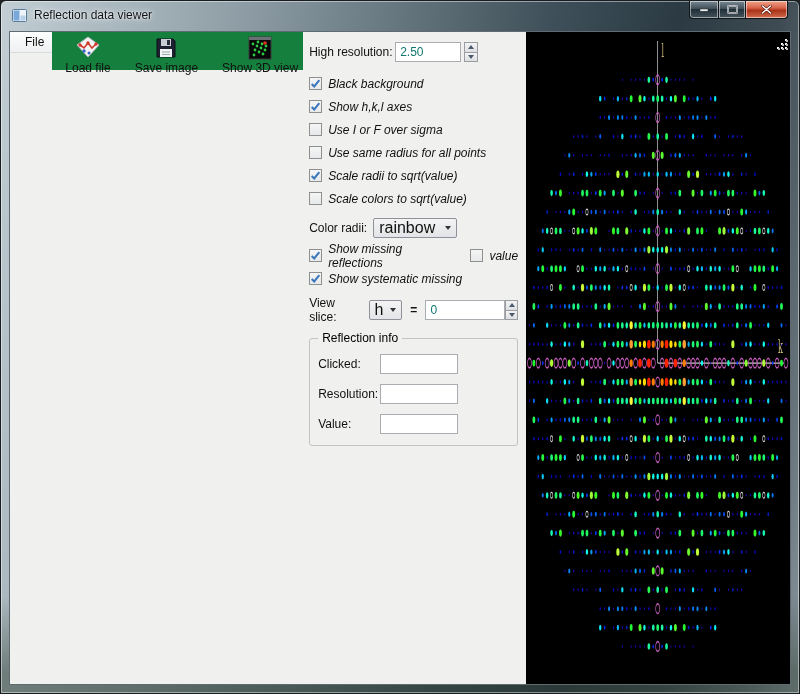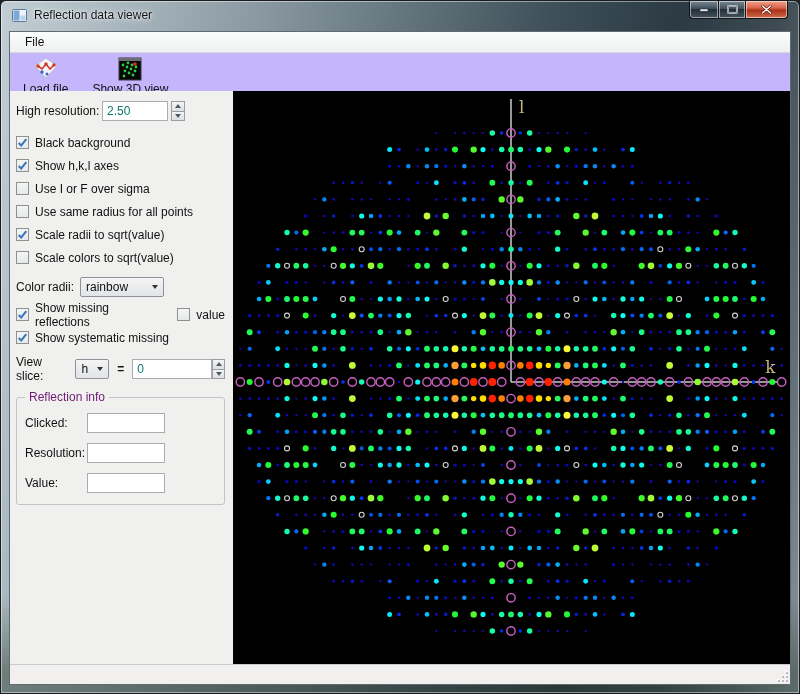--- a/index.html
+++ b/index.html
@@ -26,26 +26,26 @@
     box-shadow: inset 0 0 0 1px rgba(255,255,255,.5);
     background: linear-gradient(rgba(135,150,160,.85), rgba(70,85,95,.75) 45%, rgba(30,44,54,.8) 50%, rgba(80,95,105,.6));
   }
   .win-btn.minimize { width:29px; border-radius:0 0 0 4px; border-right:none; }
   .win-btn.maximize { width:28px; }
   .win-btn.close { width:42px; border-radius:0 0 4px 0; border-left:none;
     background: linear-gradient(#efa28b, #d9654a 40%, #ab3418 55%, #c3573a 85%, #d8775c); }
 
   
   .app { position:absolute; left:8px; right:8px; top:30px; bottom:8px; background:#f0f0ef;
-         border:1px solid #5f6a71; display:flex; flex-direction:column; }
+         border:1px solid #5f6a71; display:flex; flex-direction:row; }
   .menubar { height:21px; background:linear-gradient(#fcfdfd,#eef0f1); border-bottom:1px solid #d8dbdd;
              display:flex; align-items:center; padding-left:7px; }
   .menu-item { font-size:12px; color:#111; padding:2px 8px; }
 
-  .toolbar { height:38px; display:flex; align-items:flex-start; padding:2px 0 0 8px; gap:14px; background:#c4b5fd; }
+  .toolbar { height:38px; display:flex; align-items:flex-start; padding:2px 0 0 8px; gap:14px; background:#15803d; }
   .tool-btn { display:flex; flex-direction:column; align-items:center; gap:1px; padding:1px 4px; border:1px solid transparent; border-radius:2px; }
   .tool-label { font-size:12px; color:#111; }
   .tool-icon { width:24px; height:24px; }
 
   .content { flex:1; display:flex; min-height:0; }
 
   
   .panel { width:223px; flex:none; background:#f0f0ef; padding:8px 8px 0 6px; font-size:12px; color:#111; overflow:hidden; }
   .row { display:flex; align-items:center; }
   .hires-row { margin:2px 0 10px 0; }
@@ -55,47 +55,47 @@
          font-family:"Liberation Sans",sans-serif; color:#0f766e; }
   .hires-input { width:66px; }
 
   .spinner { width:14px; height:20px; margin-left:3px; display:flex; flex-direction:column; }
   .spin-btn { flex:1; border:1px solid #9a9da1; background:linear-gradient(#f4f4f4,#dddfe2);
               display:flex; align-items:center; justify-content:center; }
   .spin-btn + .spin-btn { border-top:none; }
   .tri-up { width:0; height:0; border-left:3px solid transparent; border-right:3px solid transparent; border-bottom:4px solid #4a5a6a; }
   .tri-dn { width:0; height:0; border-left:3px solid transparent; border-right:3px solid transparent; border-top:4px solid #4a5a6a; }
 
-  .cb-row { height:23px; display:flex; align-items:center; }
+  .cb-row { height:23px; display:flex; align-items:center;font-style:italic; }
   .cb { width:13px; height:13px; background:linear-gradient(#f5f5f5,#e6e9ea); border:1px solid #8e8f8f;
         margin-right:6px; flex:none; display:flex; align-items:center; justify-content:center; }
   .cb svg { display:none; }
   .cb.on svg { display:block; }
 
   .dropdown { height:20px; border:1px solid #8e9199; border-radius:2px;
               background:linear-gradient(#f4f4f4,#e2e4e7); display:flex; align-items:center;
-              padding:0 5px; font-size:12px; color:#111; }
+              padding:0 5px; font-size:16px; color:#111; }
   .dd-arrow { width:0; height:0; border-left:3.5px solid transparent; border-right:3.5px solid transparent;
               border-top:4px solid #333; margin-left:auto; }
 
   .scheme-row { margin:8px 0 6px 0; }
   .scheme-row label { margin-right:6px; }
   .dd-scheme { width:84px; }
 
   .only-gap { width:14px; }
 
   .slice-row { margin-top:6px; }
   .slice-row > label { margin-right:8px; }
   .dd-axis { width:36px; margin-right:8px; }
   .eq { margin-right:8px; font-weight:bold; }
   .slice-input { width:80px; }
   .slice-row .spinner { margin-left:auto; }
 
   .groupbox { margin-top:14px; border:1px solid #c0c4c7; border-radius:3px; padding:10px 8px 6px 8px; position:relative; }
-  .groupbox-title { position:absolute; top:-8px; left:8px; background:#f0f0ef; padding:0 4px; font-size:12px; color:#701a75; }
+  .groupbox-title { position:absolute; top:-8px; left:8px; background:#f0f0ef; padding:0 4px; font-size:12px; color:#000000; }
   .info-row { display:flex; align-items:center; height:30px; }
   .info-row label { width:62px; }
   .info-input { width:78px; }
 
   
   .canvas { flex:1; background:#000; position:relative; min-width:0; }
   .canvas svg { position:absolute; inset:0; }
 
   
   .statusbar { height:20px; background:#f1f0ef; border-top:1px solid #c9ccce; position:relative; }
@@ -150,20 +150,31 @@
         <svg class="tool-icon" viewBox="0 0 24 24">
           <polygon points="12,1 23,9 12,21 1,9" fill="#f4f4f6" stroke="#b9b9c2"></polygon>
           <polyline points="4,9 8,12 12,7 16,12 20,8" fill="none" stroke="#d03a2a" stroke-width="1.6"></polyline>
           <circle cx="4" cy="9" r="1.7" fill="#d03a2a"></circle>
             <circle cx="12" cy="7" r="1.7" fill="#d03a2a"></circle>
           <circle cx="20" cy="8" r="1.7" fill="#d03a2a"></circle>
             <circle cx="8" cy="15" r="1.7" fill="#3a62c8"></circle>
           <circle cx="13" cy="17" r="1.5" fill="#3a62c8"></circle>
         </svg>
         <span class="tool-label">Load file</span>
+      </div>
+      <div class="tool-btn">
+        <svg class="tool-icon" viewBox="0 0 24 24">
+          <path d="M3 3 h16 l2 2 v16 h-18 z" fill="#1d2030" stroke="#0c0e18"></path>
+          <rect x="7" y="3" width="10" height="7" fill="#c9ccd4"></rect>
+          <rect x="13" y="4" width="3" height="5" fill="#2a2d3c"></rect>
+          <rect x="6" y="13" width="12" height="8" fill="#f2f3f5"></rect>
+          <line x1="8" y1="16" x2="16" y2="16" stroke="#9aa" stroke-width="1"></line>
+          <line x1="8" y1="18.5" x2="16" y2="18.5" stroke="#9aa" stroke-width="1"></line>
+        </svg>
+        <span class="tool-label">Save image</span>
       </div>
       <div class="tool-btn">
         <svg class="tool-icon" viewBox="0 0 24 24">
           <rect x="1" y="1" width="22" height="22" fill="#060608" stroke="#3a3a3a"></rect>
           <rect x="1" y="1" width="22" height="3" fill="#6a6f76"></rect>
           <circle cx="5" cy="8" r="1.4" fill="#2ecc40"></circle>
             <circle cx="9" cy="10" r="1.4" fill="#2ecc40"></circle>
           <circle cx="13" cy="12" r="1.4" fill="#2ecc40"></circle>
             <circle cx="17" cy="14" r="1.4" fill="#2ecc40"></circle>
           <circle cx="7" cy="14" r="1.4" fill="#2ecc40"></circle>

